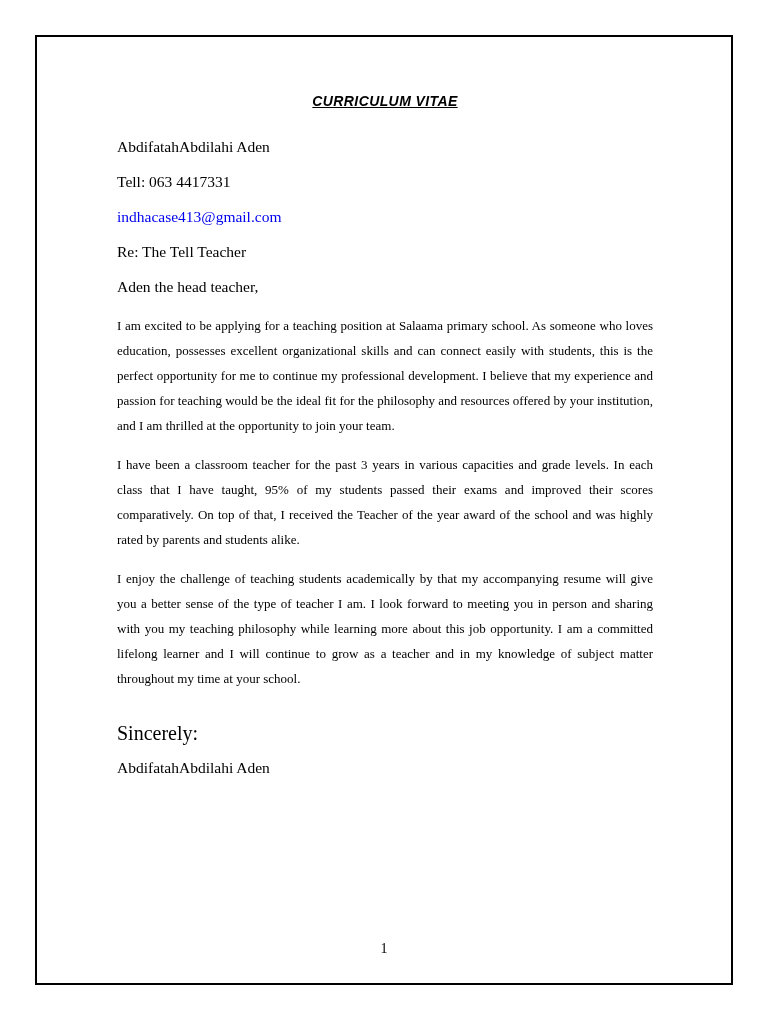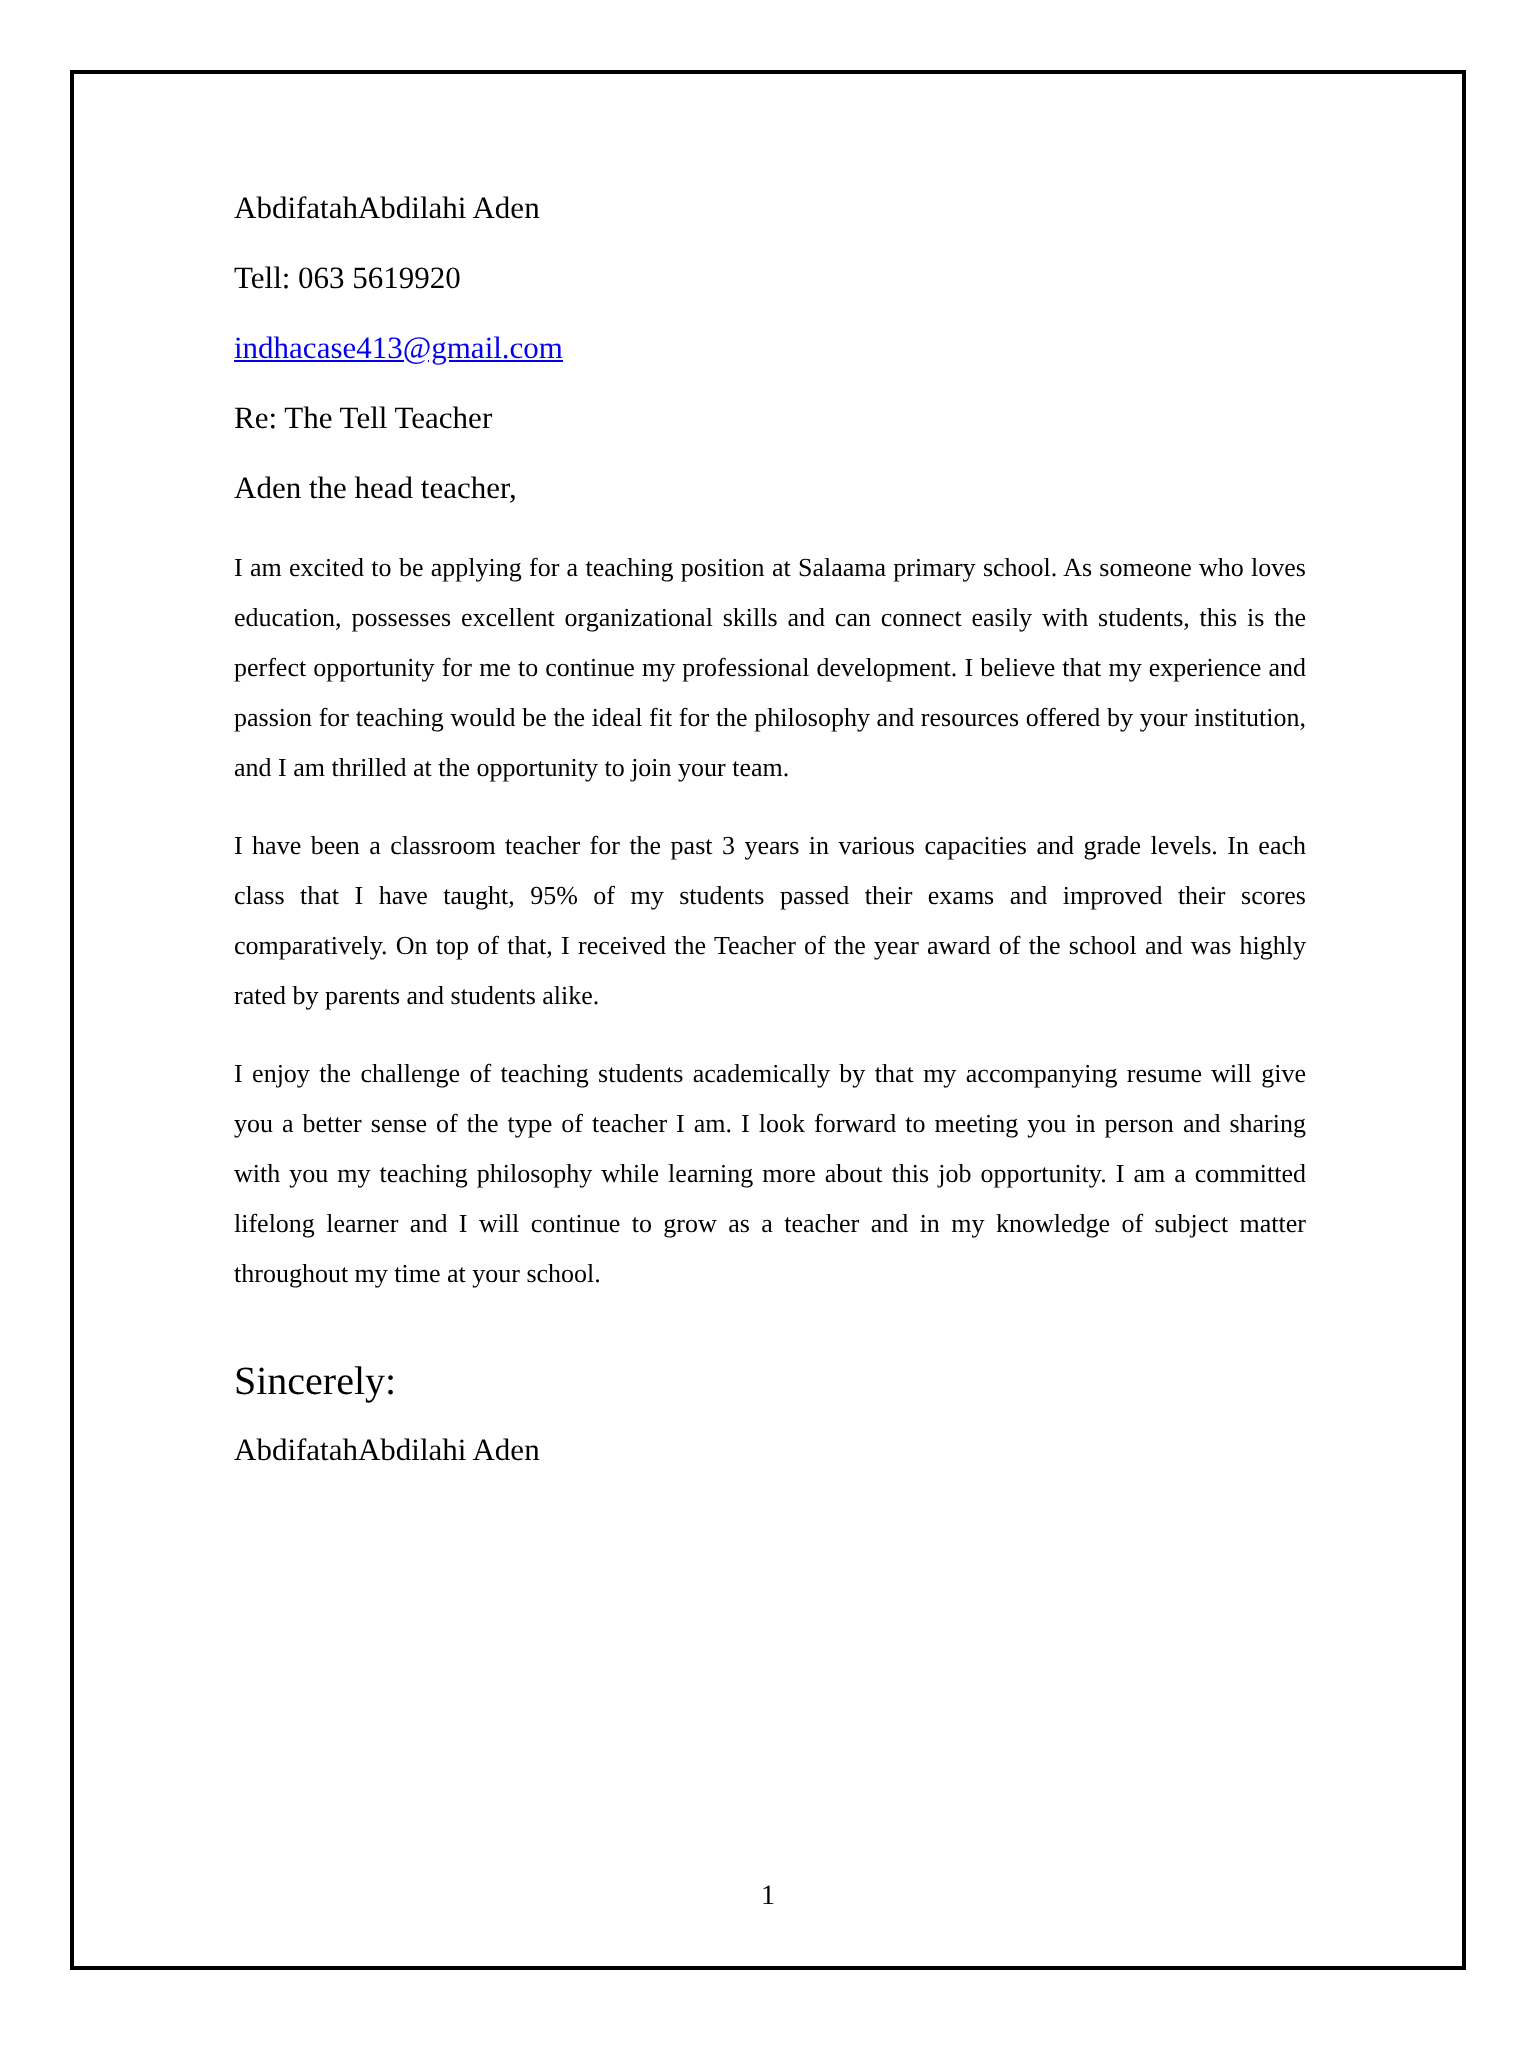--- a/index.html
+++ b/index.html
@@ -40,21 +40,20 @@
     letter-spacing: 0.4px;
     margin: 0 0 26px 0;
   }
   .hline {
     font-size: 15.5px;
     line-height: 24px;
     margin: 0 0 11px 0;
   }
   .email-link {
     color: #0000EE;
-    text-decoration: underline;
     cursor: pointer;
   }
   .para {
     font-size: 13px;
     line-height: 25px;
     text-align: justify;
     margin: 14px 0 12px 0;
   }
   .closing {
     font-size: 20px;
@@ -75,24 +74,25 @@
     font-size: 14px;
   }
 </style>
 </head>
 <body>
 
 <div class="canvas">
   <div class="page">
     <div class="content">
 
+      <h1 class="doc-title">CURRICULUM VITAE</h1>
 
       <p class="hline">AbdifatahAbdilahi Aden</p>
 
-      <p class="hline">Tell: 063 5619920</p>
+      <p class="hline">Tell: 063 4417331</p>
 
       <p class="hline">
         <a class="email-link">indhacase413@gmail.com</a>
       </p>
 
 
       <p class="hline">Re: The Tell Teacher</p>
 
       <p class="hline">Aden the head teacher,</p>
 

